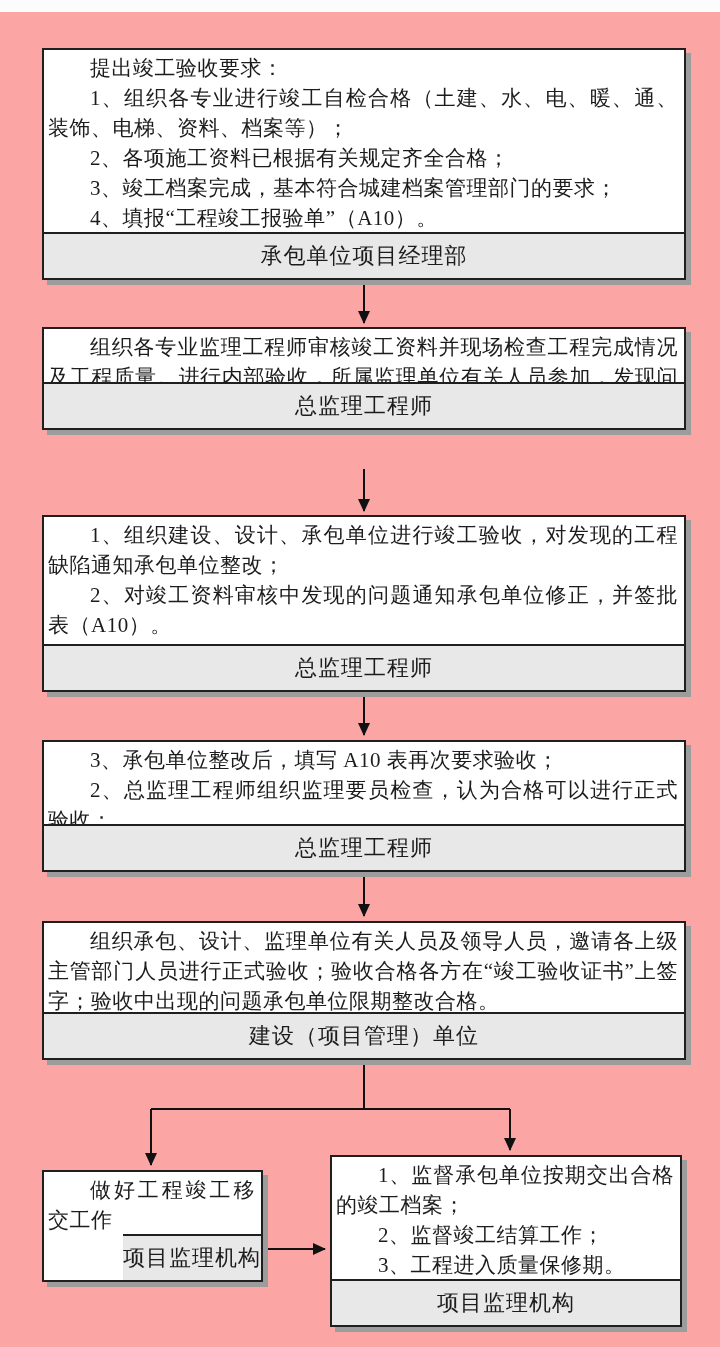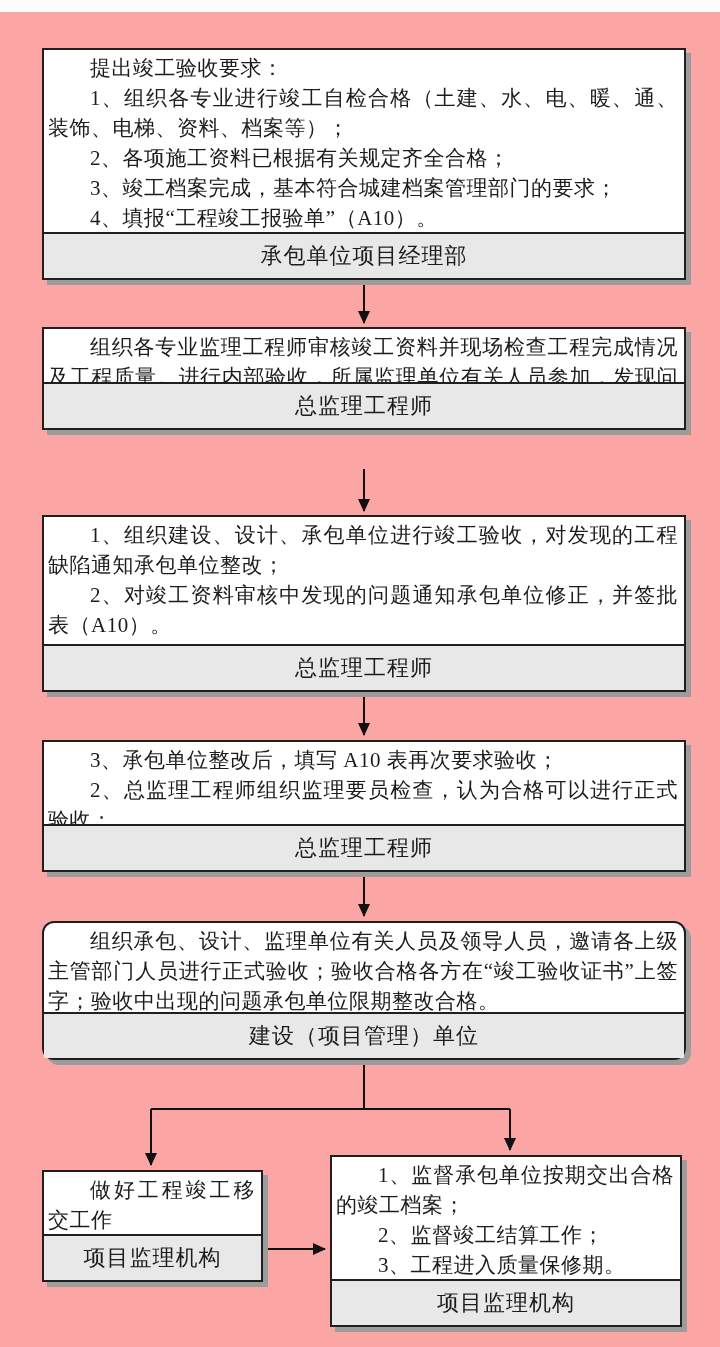--- a/index.html
+++ b/index.html
@@ -108,28 +108,28 @@
 
   <div class="node" style="left:42px;top:728px;width:644px;height:132px;">
     <div class="node-body">
       <p>3、承包单位整改后，填写 A10 表再次要求验收；</p>
       <p>2、总监理工程师组织监理要员检查，认为合格可以进行正式验收；</p>
 
     </div>
     <div class="node-footer">总监理工程师</div>
   </div>
 
-  <div class="node" style="left:42px;top:909px;width:644px;height:139px;border-radius:12px;">
+  <div class="node" style="left:42px;top:909px;width:644px;height:139px;">
     <div class="node-body">
       <p>组织承包、设计、监理单位有关人员及领导人员，邀请各上级主管部门人员进行正式验收；验收合格各方在“竣工验收证书”上签字；验收中出现的问题承包单位限期整改合格。</p>
     </div>
     <div class="node-footer">建设（项目管理）单位</div>
   </div>
 
-  <div class="node" style="left:42px;top:1158px;width:221px;height:112px;">
+  <div class="node" style="left:42px;top:1158px;width:221px;height:112px;align-items:flex-end;">
     <div class="node-body">
       <p>做好工程竣工移交工作</p>
     </div>
     <div class="node-footer">项目监理机构</div>
   </div>
 
   <div class="node" style="left:330px;top:1143px;width:352px;height:172px;">
     <div class="node-body">
       <p>1、监督承包单位按期交出合格的竣工档案；</p>
       <p>2、监督竣工结算工作；</p>

